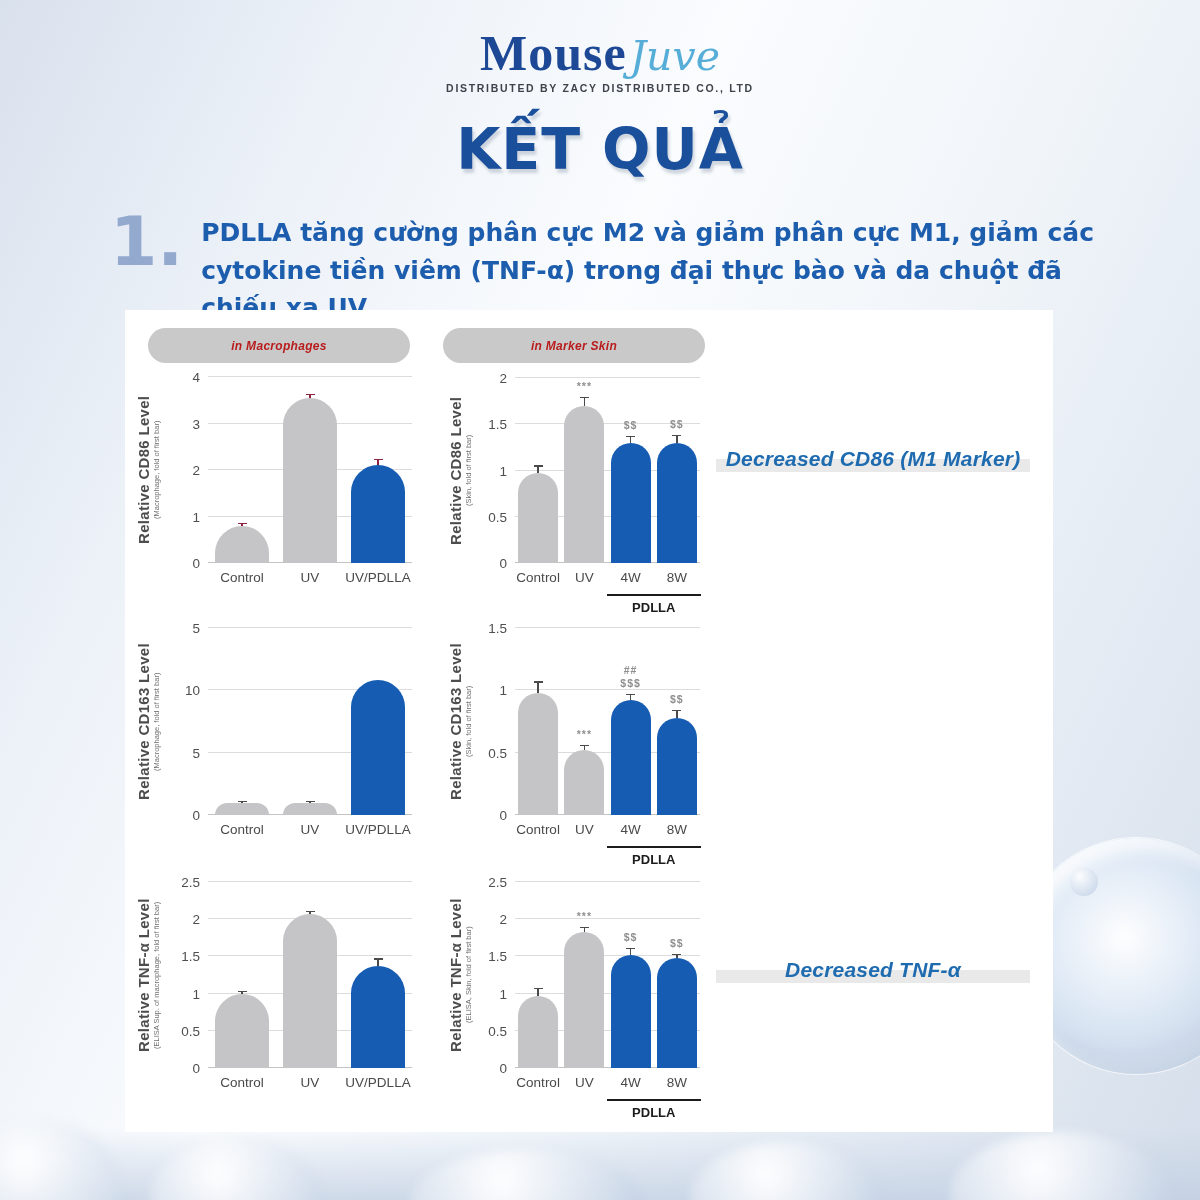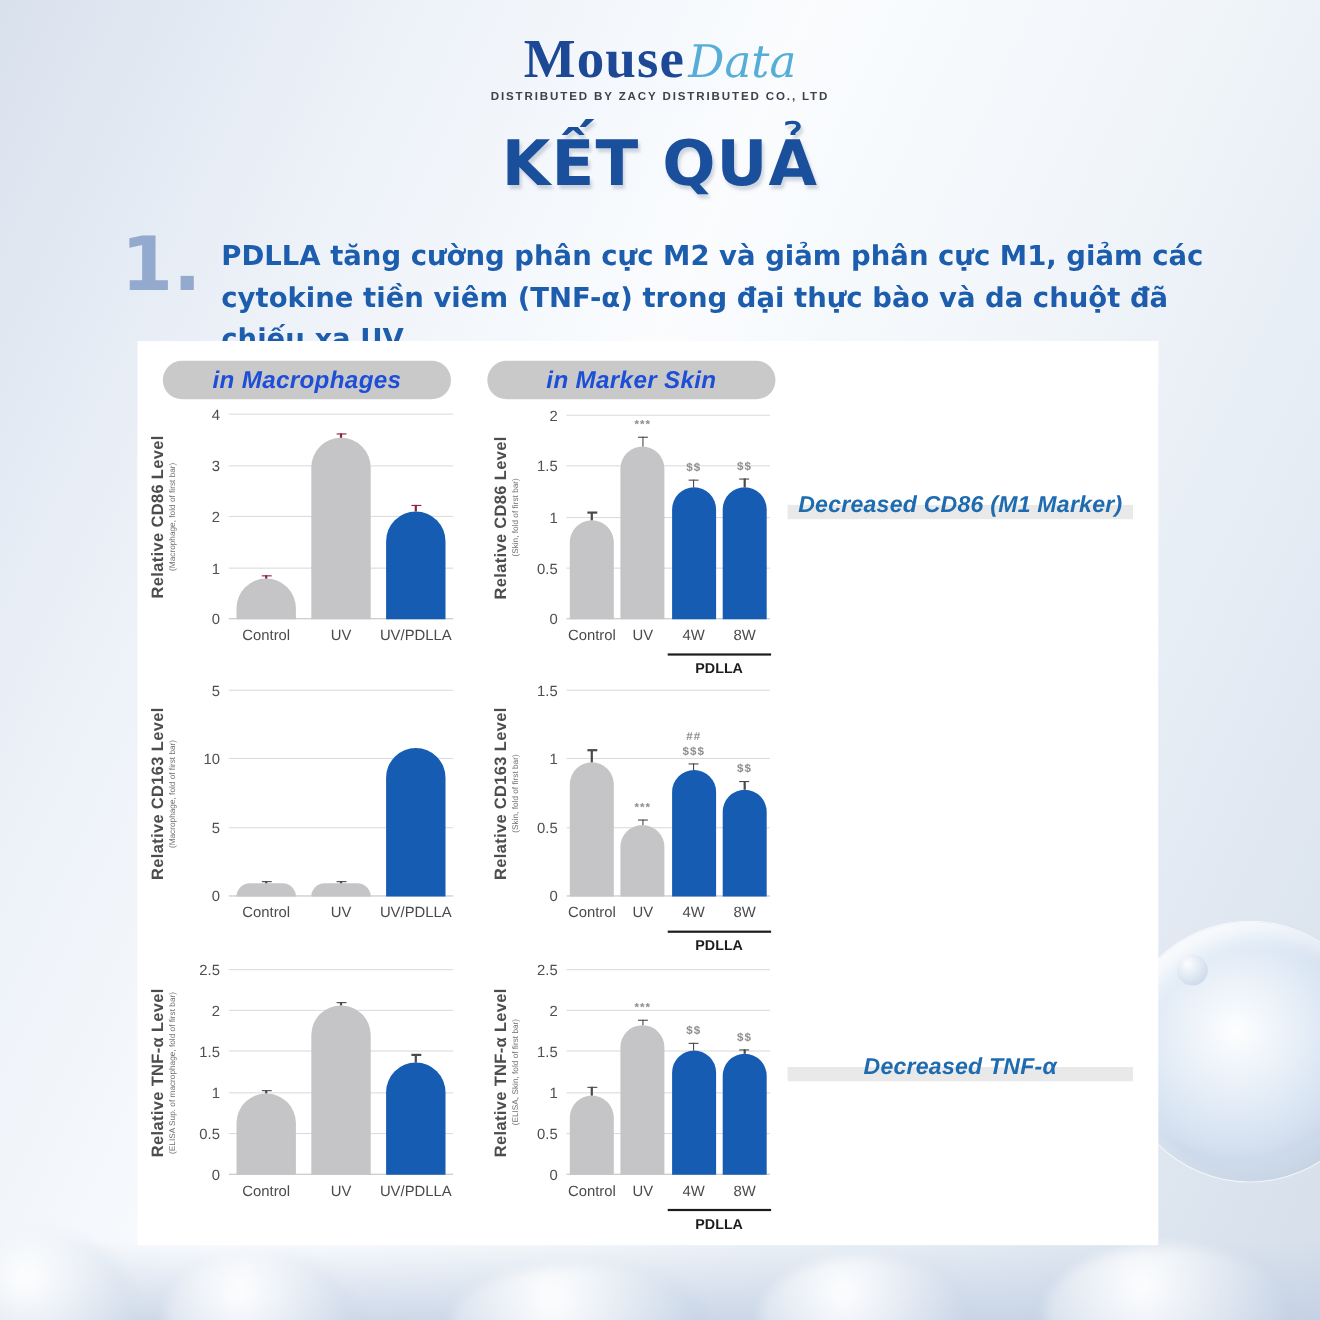--- a/index.html
+++ b/index.html
@@ -25,21 +25,21 @@
   .title{position:absolute;top:116px;left:0;width:100%;text-align:center;font-family:"DejaVu Sans",sans-serif;
     font-weight:bold;font-size:57px;color:var(--title-blue);letter-spacing:1px;
     text-shadow:2px 4px 3px rgba(110,125,150,.30);}
   
   .point{position:absolute;top:210px;left:110px;width:990px;display:flex;gap:18px;}
   .point-num{font-family:"DejaVu Sans",sans-serif;font-size:68px;font-weight:bold;color:var(--num-blue);line-height:.95;}
   .point-text{font-family:"DejaVu Sans",sans-serif;font-size:25px;font-weight:bold;color:var(--accent-blue);line-height:1.5;width:925px;margin-top:4px;}
   
   .panel{position:absolute;left:125px;top:310px;width:928px;height:822px;background:#ffffff;}
   .pill{position:absolute;width:262px;height:35px;background:#c9c9c9;border-radius:18px;display:flex;align-items:center;justify-content:center;
-    font-style:italic;font-weight:bold;font-size:22px;color:#1d4ed8;letter-spacing:.3px;}
+    font-style:italic;font-weight:bold;font-size:12px;color:#b91c1c;letter-spacing:.3px;}
   
   .chart{position:absolute;}
   .plot{position:absolute;top:0;}
   .grid{position:absolute;left:0;right:0;height:1px;background:#dcdcdc;}
   .tick{position:absolute;right:calc(100% + 8px);transform:translateY(50%);font-size:13.5px;color:#4f4f4f;}
   .bar{position:absolute;bottom:0;}
   .err{position:absolute;width:1.5px;}
   .errcap{position:absolute;width:9px;height:1.5px;}
   .sig{position:absolute;width:80px;text-align:center;font-size:10.5px;font-weight:bold;color:#8f8f8f;
     white-space:pre-line;line-height:1.25;letter-spacing:1px;}
@@ -65,21 +65,21 @@
   <div class="bubble bubble-ring"></div>
   <div class="bubble bubble-small"></div>
   <div class="bottom-band"></div>
   <div class="bubble soft" style="left:150px;top:1138px;width:170px;height:120px;"></div>
   <div class="bubble soft" style="left:410px;top:1150px;width:230px;height:105px;"></div>
   <div class="bubble soft" style="left:690px;top:1142px;width:190px;height:110px;"></div>
   <div class="bubble soft" style="left:950px;top:1132px;width:220px;height:125px;"></div>
   <div class="bubble soft" style="left:-40px;top:1120px;width:160px;height:140px;"></div>
 
   <div class="logo">
-    <span class="brand-juve">Mouse</span><span class="brand-look">Data</span>
+    <span class="brand-juve">Mouse</span><span class="brand-look">Juve</span>
     <div class="tagline">DISTRIBUTED BY ZACY DISTRIBUTED CO., LTD</div>
   </div>
 
   <div class="title">KẾT QUẢ</div>
 
   <div class="point">
     <div class="point-num">1.</div>
     <div class="point-text">PDLLA tăng cường phân cực M2 và giảm phân cực M1, giảm các cytokine tiền viêm (TNF-α) trong đại thực bào và da chuột đã chiếu xạ UV.</div>
   </div>
 

